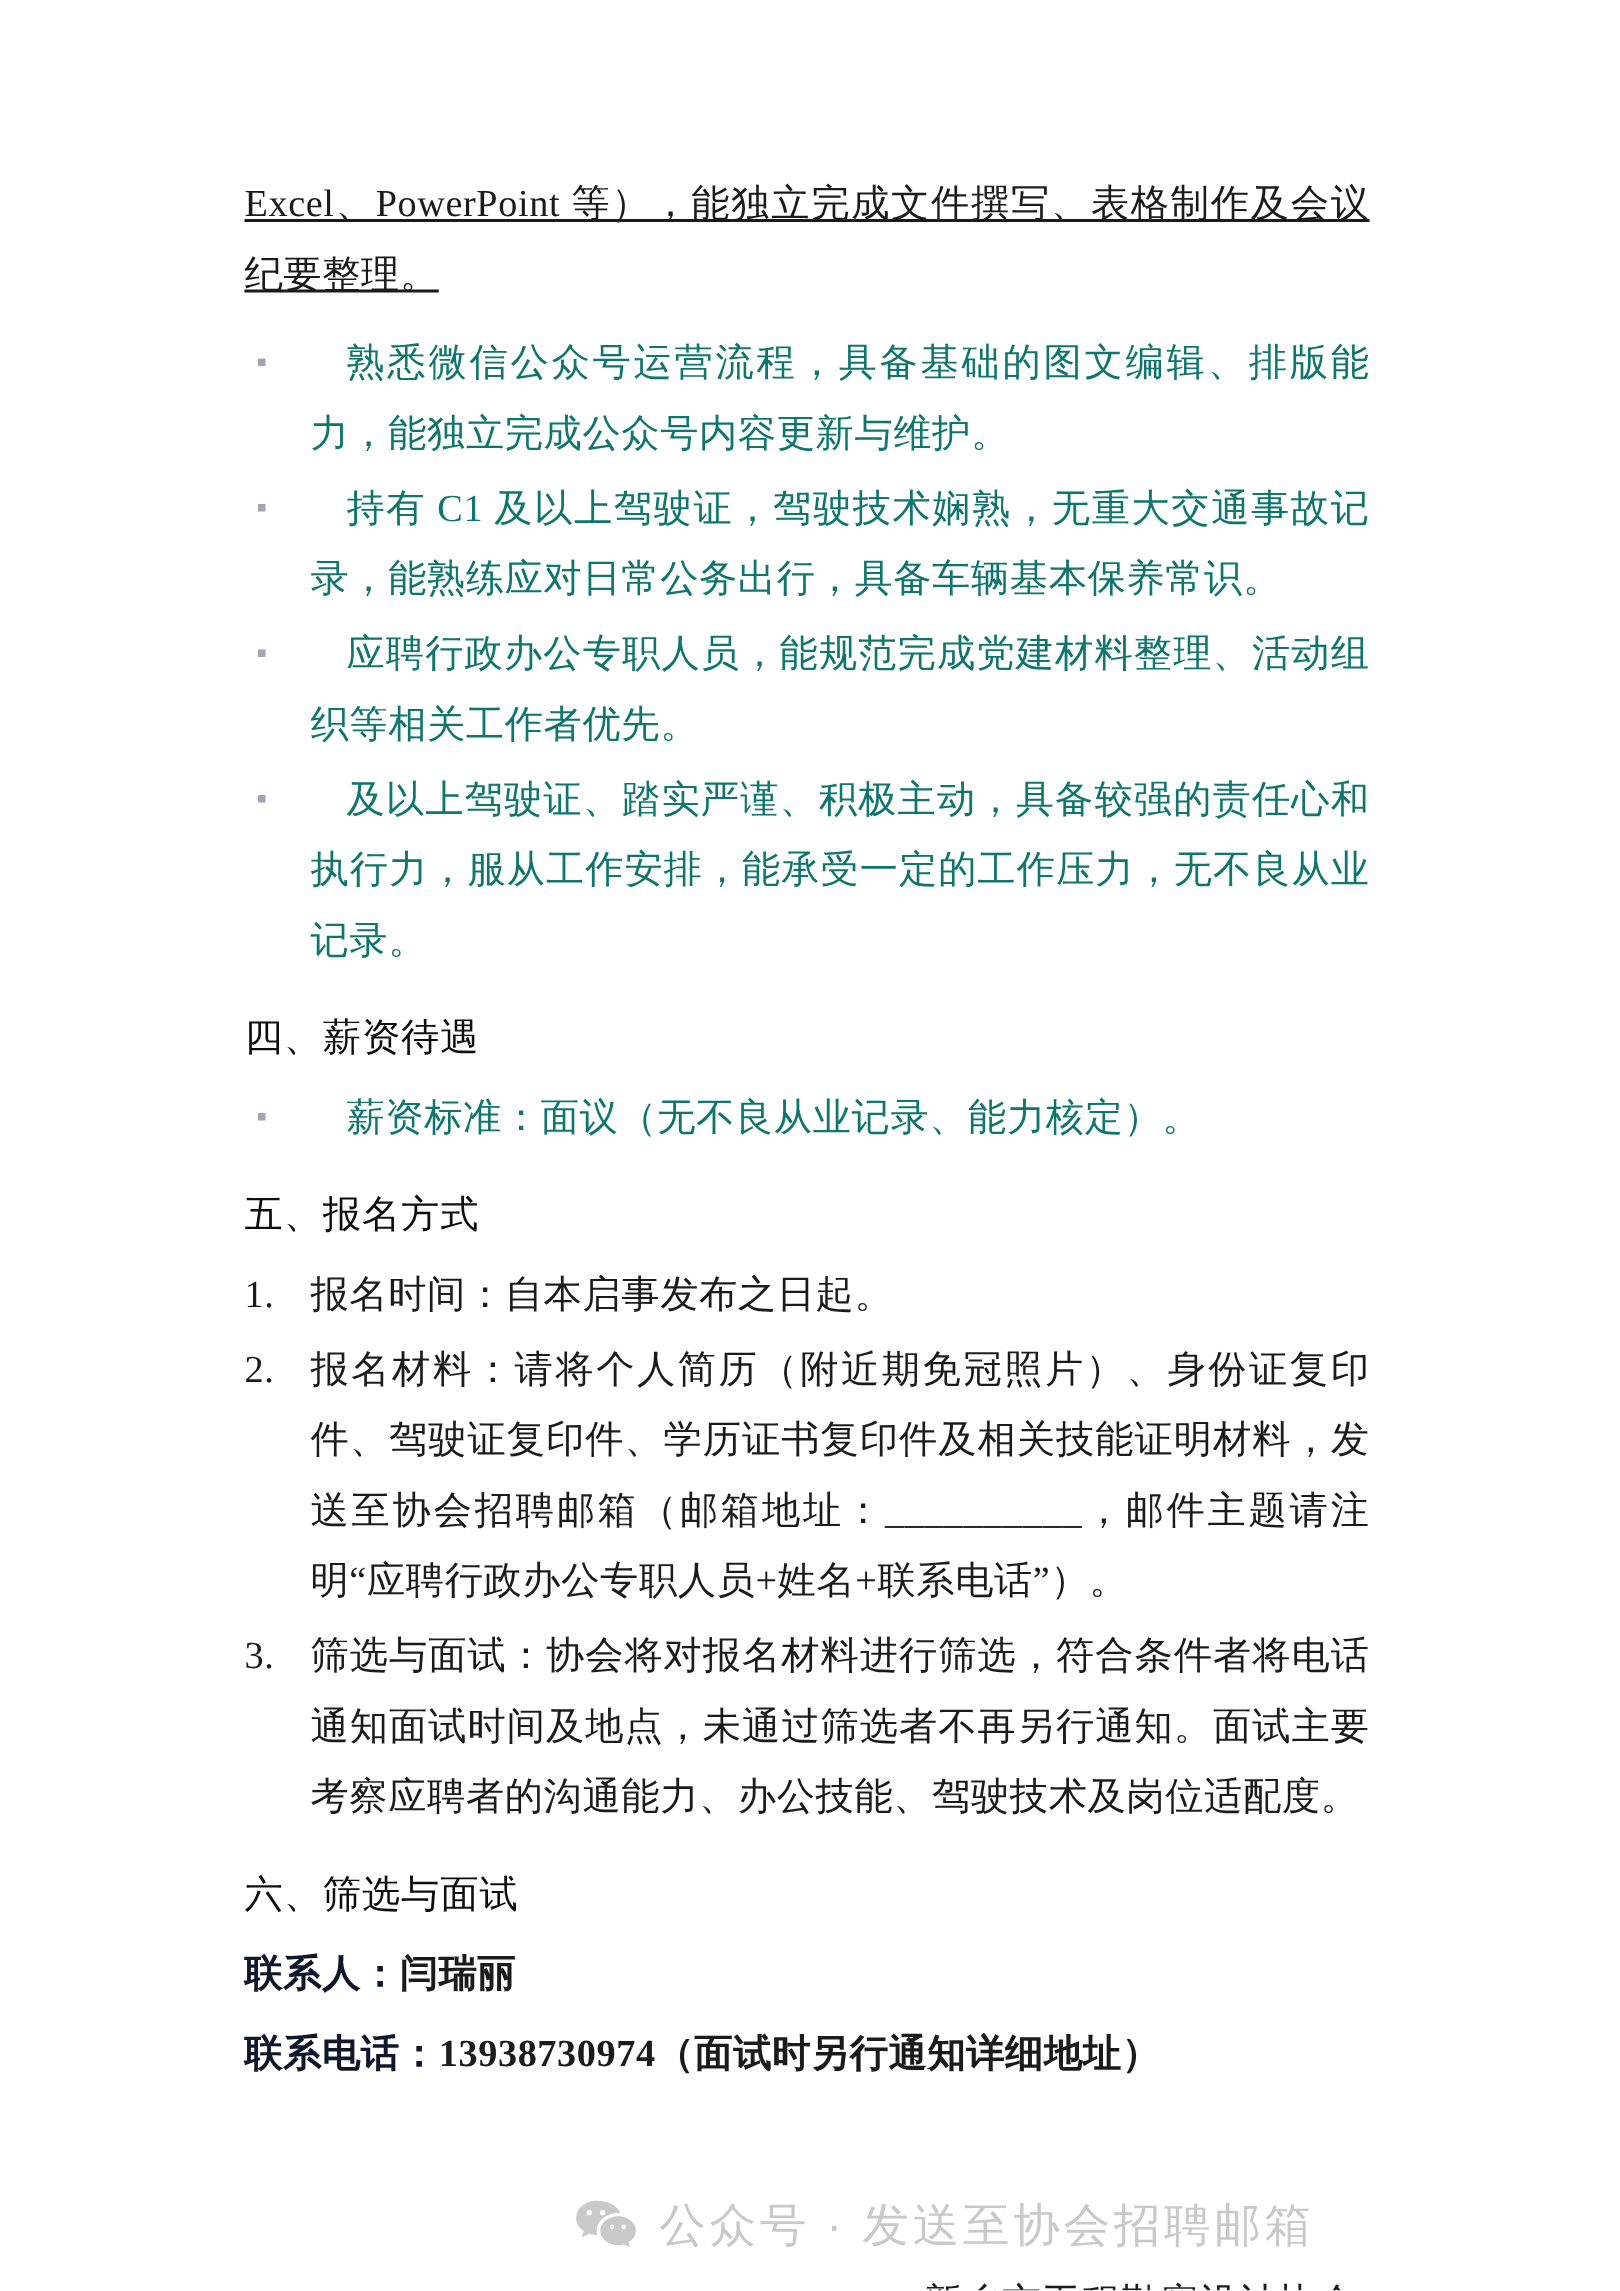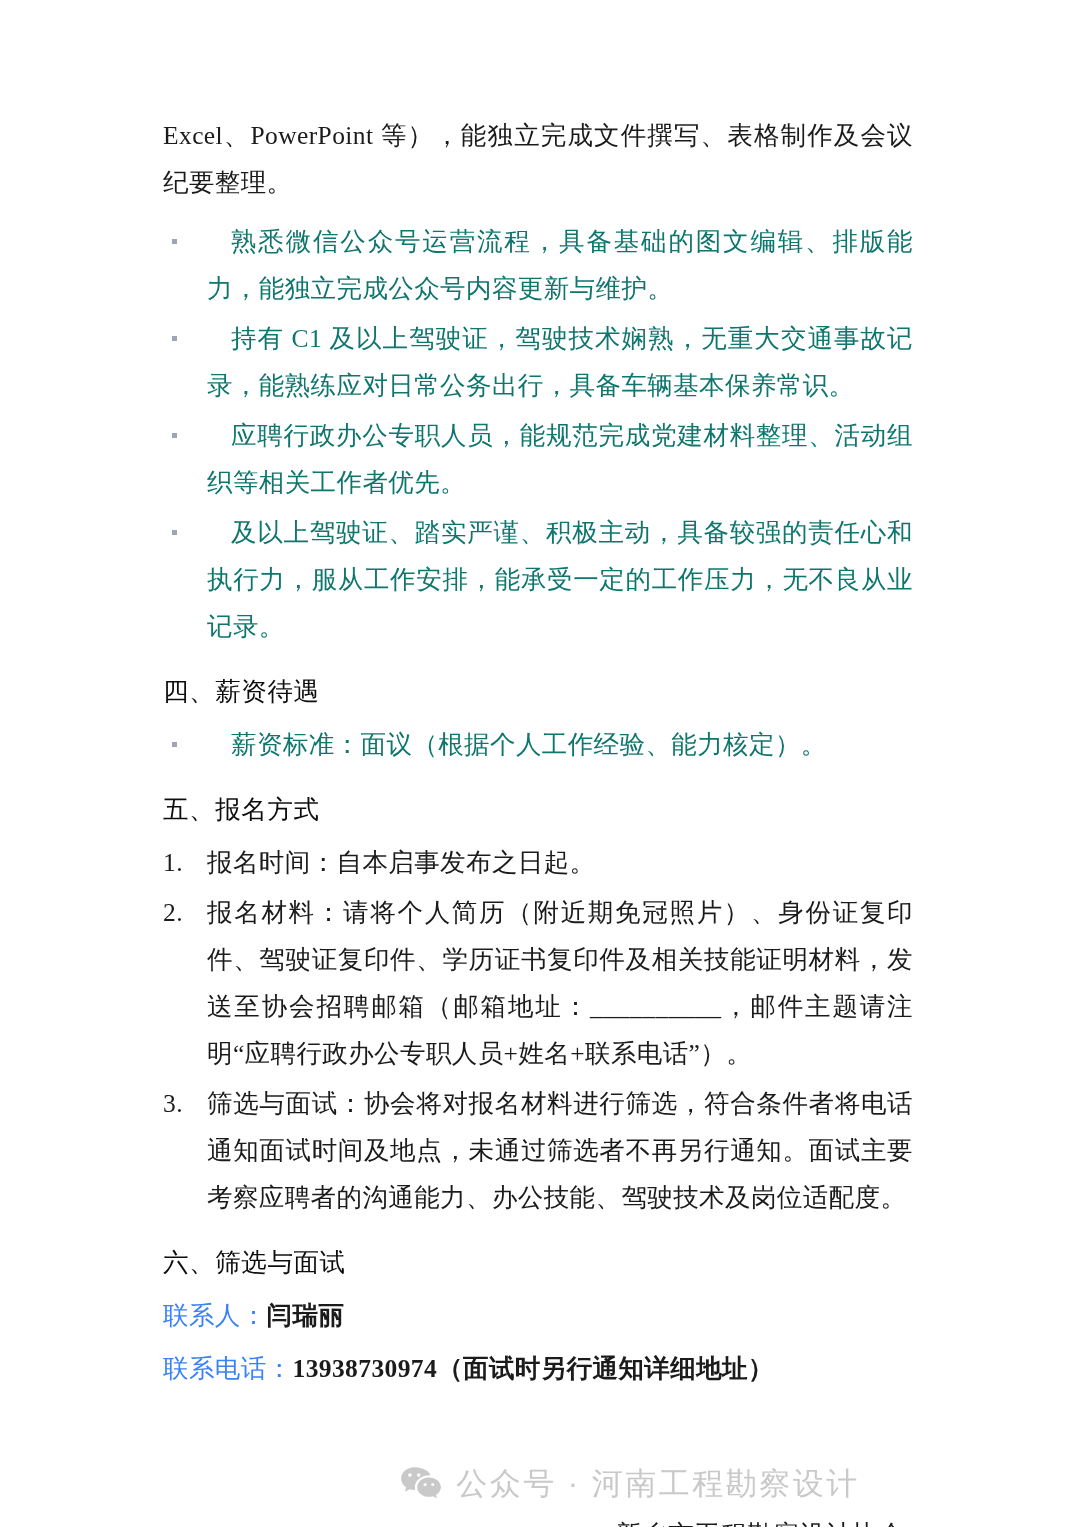--- a/index.html
+++ b/index.html
@@ -30,20 +30,21 @@
     letter-spacing: 0.4px;
     text-align: justify;
     text-justify: inter-ideograph;
     margin: 0 0 4px 0;
     color: #1b1b1b;
   }
 
   
   .para.lead {
     margin-bottom: 12px;
+    text-decoration: underline;
   }
 
   
   .bullet-item {
     position: relative;
     padding-left: 44px;
     font-size: 25.5px;
     line-height: 47px;
     letter-spacing: 0.4px;
     text-align: justify;
@@ -99,22 +100,22 @@
 
   
   .contact-line {
     font-size: 25.5px;
     line-height: 47px;
     letter-spacing: 0.4px;
     margin: 0 0 6px 0;
     color: #1b1b1b;
   }
   .contact-line .clabel {
-    font-weight: normal;
-    color: #3b82f6;
+    font-weight: bold;
+    color: #0f172a;
     margin-top: 15px;
   }
   .contact-line .cvalue {
     font-weight: bold;
   }
 
   
   .signature {
     margin-top: 120px;
     text-align: right;
@@ -180,21 +181,21 @@
 
     <div class="bullet-item">
       <span class="bdot"></span>
       <span class="btext">及以上驾驶证、踏实严谨、积极主动，具备较强的责任心和执行力，服从工作安排，能承受一定的工作压力，无不良从业记录。</span>
     </div>
 
     <h2 class="heading">四、薪资待遇</h2>
 
     <div class="bullet-item">
       <span class="bdot"></span>
-      <span class="btext">薪资标准：面议（根据个人工作经验、能力核定）。</span>
+      <span class="btext">薪资标准：面议（无不良从业记录、能力核定）。</span>
     </div>
 
     <h2 class="heading">五、报名方式</h2>
 
     <div class="num-item">
       <span class="nmark">1.</span>
       <span>报名时间：自本启事发布之日起。</span>
     </div>
 
     <div class="num-item">
@@ -228,16 +229,16 @@
     <svg class="wechat-icon" viewBox="0 0 44 38">
       <g fill="#c9c9c9">
         <path d="M15.2 1.2C7.3 1.2 1 6.6 1 13.2c0 3.8 2.1 7.2 5.4 9.4l-1.5 4.6 5.3-2.7c1.6.5 3.3.8 5 .8h.7c-.3-1-.4-2-.4-3 0-6.9 6.8-12.5 15.1-12.5.5 0 1 0 1.5.1C30.6 5 23.6 1.2 15.2 1.2z"></path>
         <circle cx="10.3" cy="9.6" r="1.9" fill="#ffffff"></circle>
         <circle cx="19.6" cy="9.6" r="1.9" fill="#ffffff"></circle>
         <path d="M43 22.3c0-5.6-5.6-10.2-12.5-10.2s-12.5 4.6-12.5 10.2S23.6 32.5 30.5 32.5c1.4 0 2.8-.2 4.1-.6l4.4 2.3-1.2-3.8c3.2-1.9 5.2-4.8 5.2-8.1z"></path>
         <circle cx="26.3" cy="19.6" r="1.6" fill="#ffffff"></circle>
         <circle cx="34.4" cy="19.6" r="1.6" fill="#ffffff"></circle>
       </g>
     </svg>
-    <span class="footer-text">公众号 · 河南工程勘察设计</span>
+    <span class="footer-text">公众号 · 发送至协会招聘邮箱</span>
   </div>
 
 </div>
 
 </body></html>

